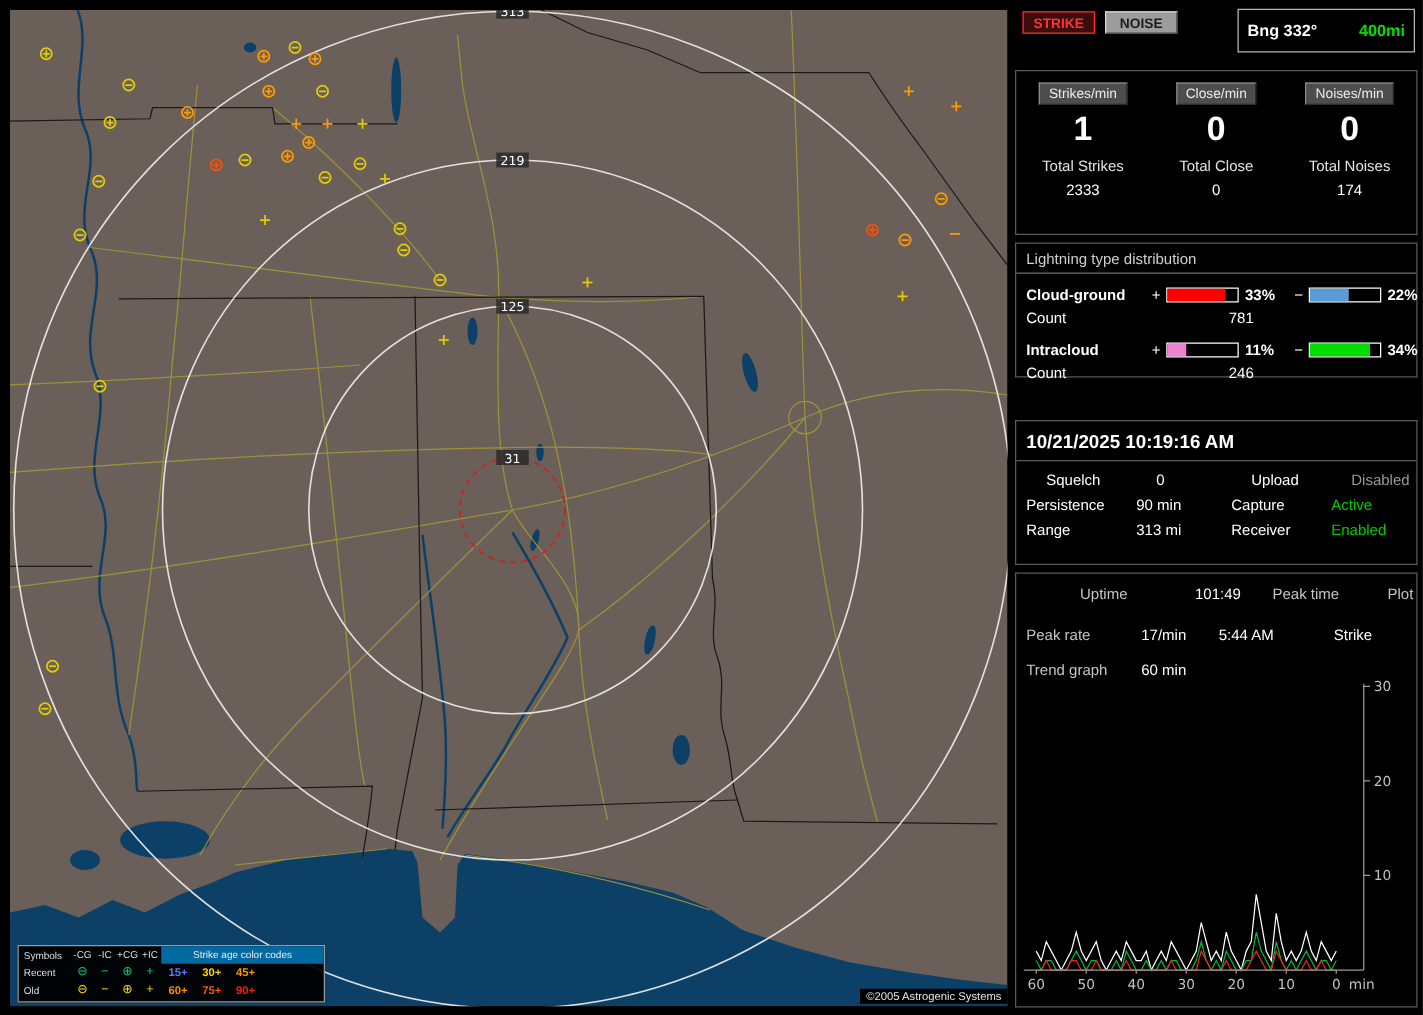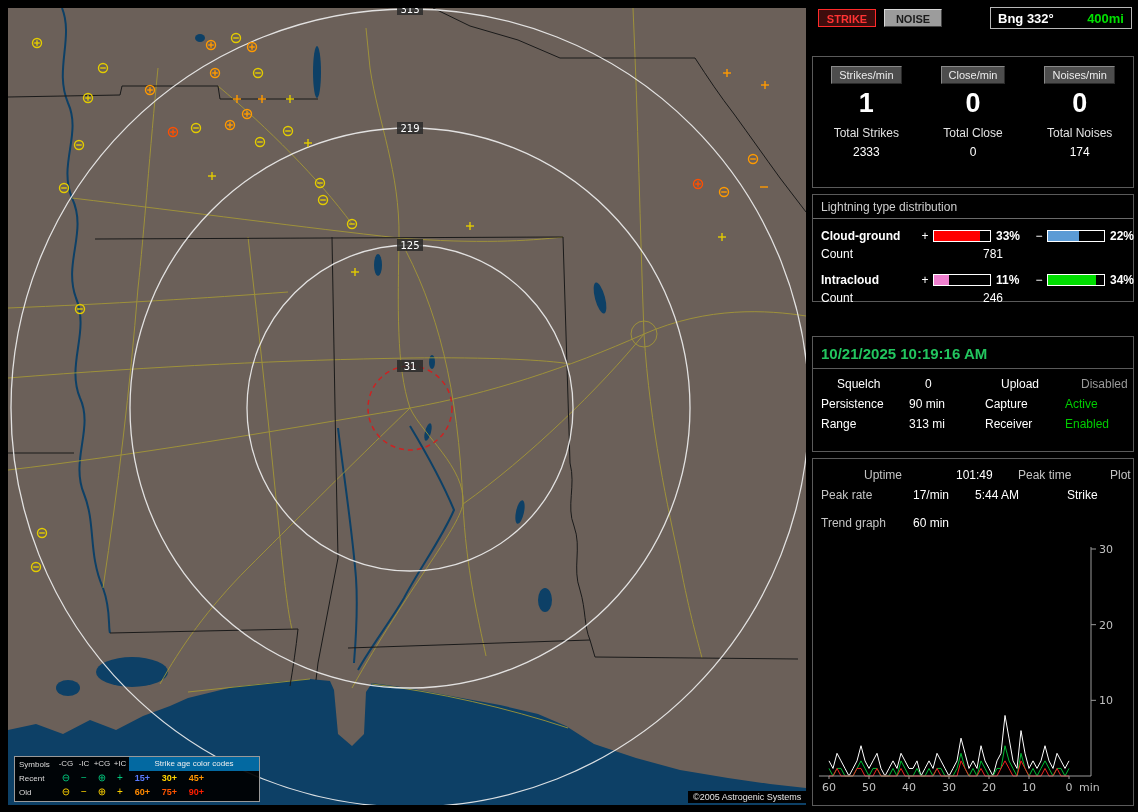--- a/index.html
+++ b/index.html
@@ -19,21 +19,21 @@
   .lg-age-title{flex:1;background:#0369a1;color:#eee;text-align:center;height:14px;line-height:14px;}
   .copyright{position:absolute;left:680px;top:783px;background:#000;color:#e6e6e6;
              font-size:9px;padding:1px 5px;white-space:nowrap;}
   
   .panel{position:absolute;left:812px;top:0;width:322px;height:812px;background:#000;}
   .btn{position:absolute;top:9px;height:18px;line-height:18px;text-align:center;
        font-size:11px;font-weight:bold;box-sizing:border-box;cursor:default;}
   .btn-strike{left:6px;width:58px;background:#3d0d0d;color:#ff3333;border:1px solid #ff2a2a;}
   .btn-noise{left:72px;width:58px;background:#9c9c9c;color:#1b1b1b;
              border:1px solid #d8d8d8;border-right-color:#444;border-bottom-color:#444;}
-  .bng-box{position:absolute;left:178px;top:7px;width:142px;height:22px;border:1px solid #b8b8b8;
+  .bng-box{position:absolute;left:178px;top:7px;width:142px;height:35px;border:1px solid #b8b8b8;
            box-sizing:border-box;display:flex;align-items:center;justify-content:space-between;
            padding:0 7px;font-size:13px;font-weight:bold;background:#000;}
   .bng-range{color:#00e000;}
   .box{position:absolute;left:0;width:322px;border:1px solid #5a5a5a;box-sizing:border-box;background:#000;}
   .box-counters{top:56px;height:132px;display:flex;}
   .box-dist{top:194px;height:108px;}
   .box-status{top:336px;height:116px;}
   .box-stats{top:458px;height:348px;}
   .ccol{flex:1;text-align:center;padding-top:8px;}
   .cbtn{display:inline-block;background:#4d4d4d;border:1px solid #8a8a8a;
@@ -51,21 +51,21 @@
   .bar{height:10px;border:1px solid #fff;background:#000;}
   .bar>div{height:100%;}
   .pct{font-weight:bold;padding-left:5px;}
   .g3{grid-column:3;} .g6{grid-column:6;}
   .dt{color:#00ff00;font-weight:bold;font-size:15px;padding:8px 8px 6px;border-bottom:1px solid #5a5a5a;}
   .srow{display:grid;grid-template-columns:88px 76px 80px 70px;padding-left:8px;
         font-size:12px;height:20px;align-items:center;margin-top:0;}
   .srow:nth-of-type(2){margin-top:5px;margin-left:16px;}
   .trow{display:grid;grid-template-columns:92px 62px 92px 68px;padding-left:8px;
         font-size:12px;height:20px;align-items:center;}
-  .trow.r1{margin-top:6px;margin-left:43px;} .trow.r2{margin-top:0;} .trow.r3{margin-top:8px;}
+  .trow.r1{margin-top:6px;margin-left:43px;} .trow.r2{margin-top:13px;} .trow.r3{margin-top:8px;}
   .gray{color:#c4c4c4;}
   .trend-svg{position:absolute;left:0;top:82px;}
 </style>
 </head>
 <body>
 
 <div class="map-wrap">
   <svg id="map-svg" width="798" height="797" viewBox="0 0 798 797">
     <rect width="798" height="797" fill="#6b6059"></rect>
     <g fill="#0d4066" stroke="none">
@@ -387,21 +387,21 @@
       <span class="pct">34%</span>
     </div>
     <div class="drow count">
       <span>Count</span>
       <span class="g3">246</span>
       <span class="g6">783</span>
     </div>
   </div>
 
   <div class="box box-status">
-    <div class="dt" style="color: #22c55e;">10/21/2025 10:19:16 AM</div>
+    <div class="dt" style="color: #ffffff;">10/21/2025 10:19:16 AM</div>
     <div class="srow">
       <span>Squelch</span>
       <span>0</span>
       <span>Upload</span>
       <span style="color: rgb(154, 154, 154);">Disabled</span>
     </div>
     <div class="srow">
       <span>Persistence</span>
       <span>90 min</span>
       <span>Capture</span>

